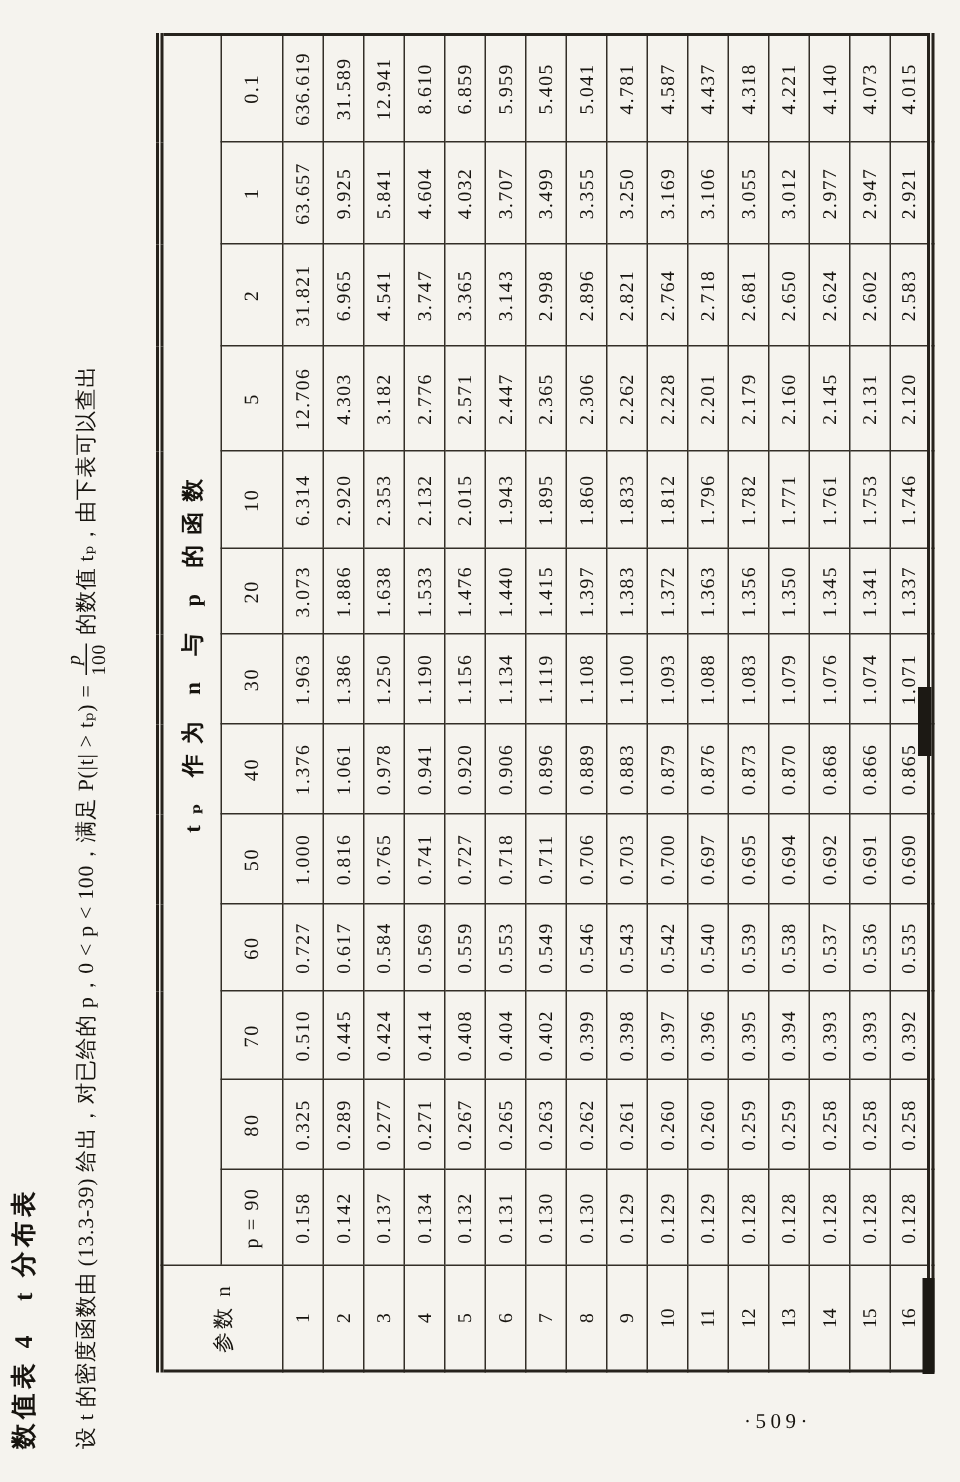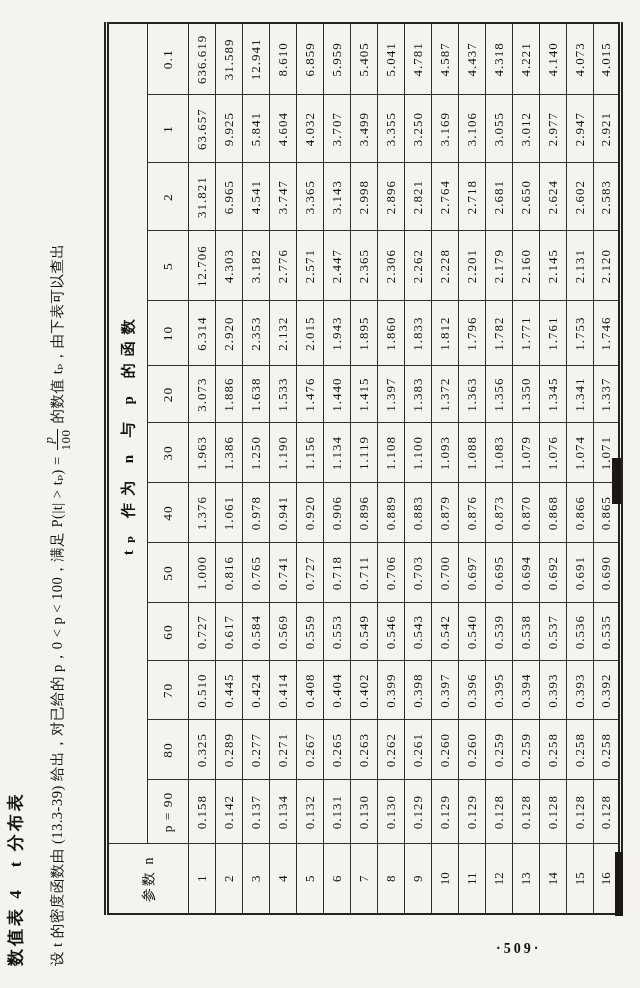--- a/index.html
+++ b/index.html
@@ -53,21 +53,21 @@
   .corner-h{font-size:14px;font-weight:normal;letter-spacing:2px;}
   .span-h{
     height:38px;font-size:15px;font-weight:bold;letter-spacing:7px;
   }
   .col-h{height:40px;font-size:13.5px;font-weight:normal;letter-spacing:1px;}
   .row-h{font-size:13px;font-weight:normal;}
   .ttable tbody tr{height:27px;}
   .ttable tbody td{font-size:13px;letter-spacing:1px;}
   .pageno{
     position:absolute;left:496px;top:941px;
-    font-size:14px;font-weight:bold;letter-spacing:3px;color:#17140f;
+    font-size:14px;font-weight:normal;letter-spacing:3px;color:#17140f;
   }
   
   .blot1{position:absolute;left:612px;top:458px;width:9px;height:46px;background:#1c1914;}
   .blot2{position:absolute;left:615px;top:852px;width:8px;height:64px;background:#1c1914;}
 </style>
 </head>
 <body>
 
 <div class="page">
   <div class="sheet">

